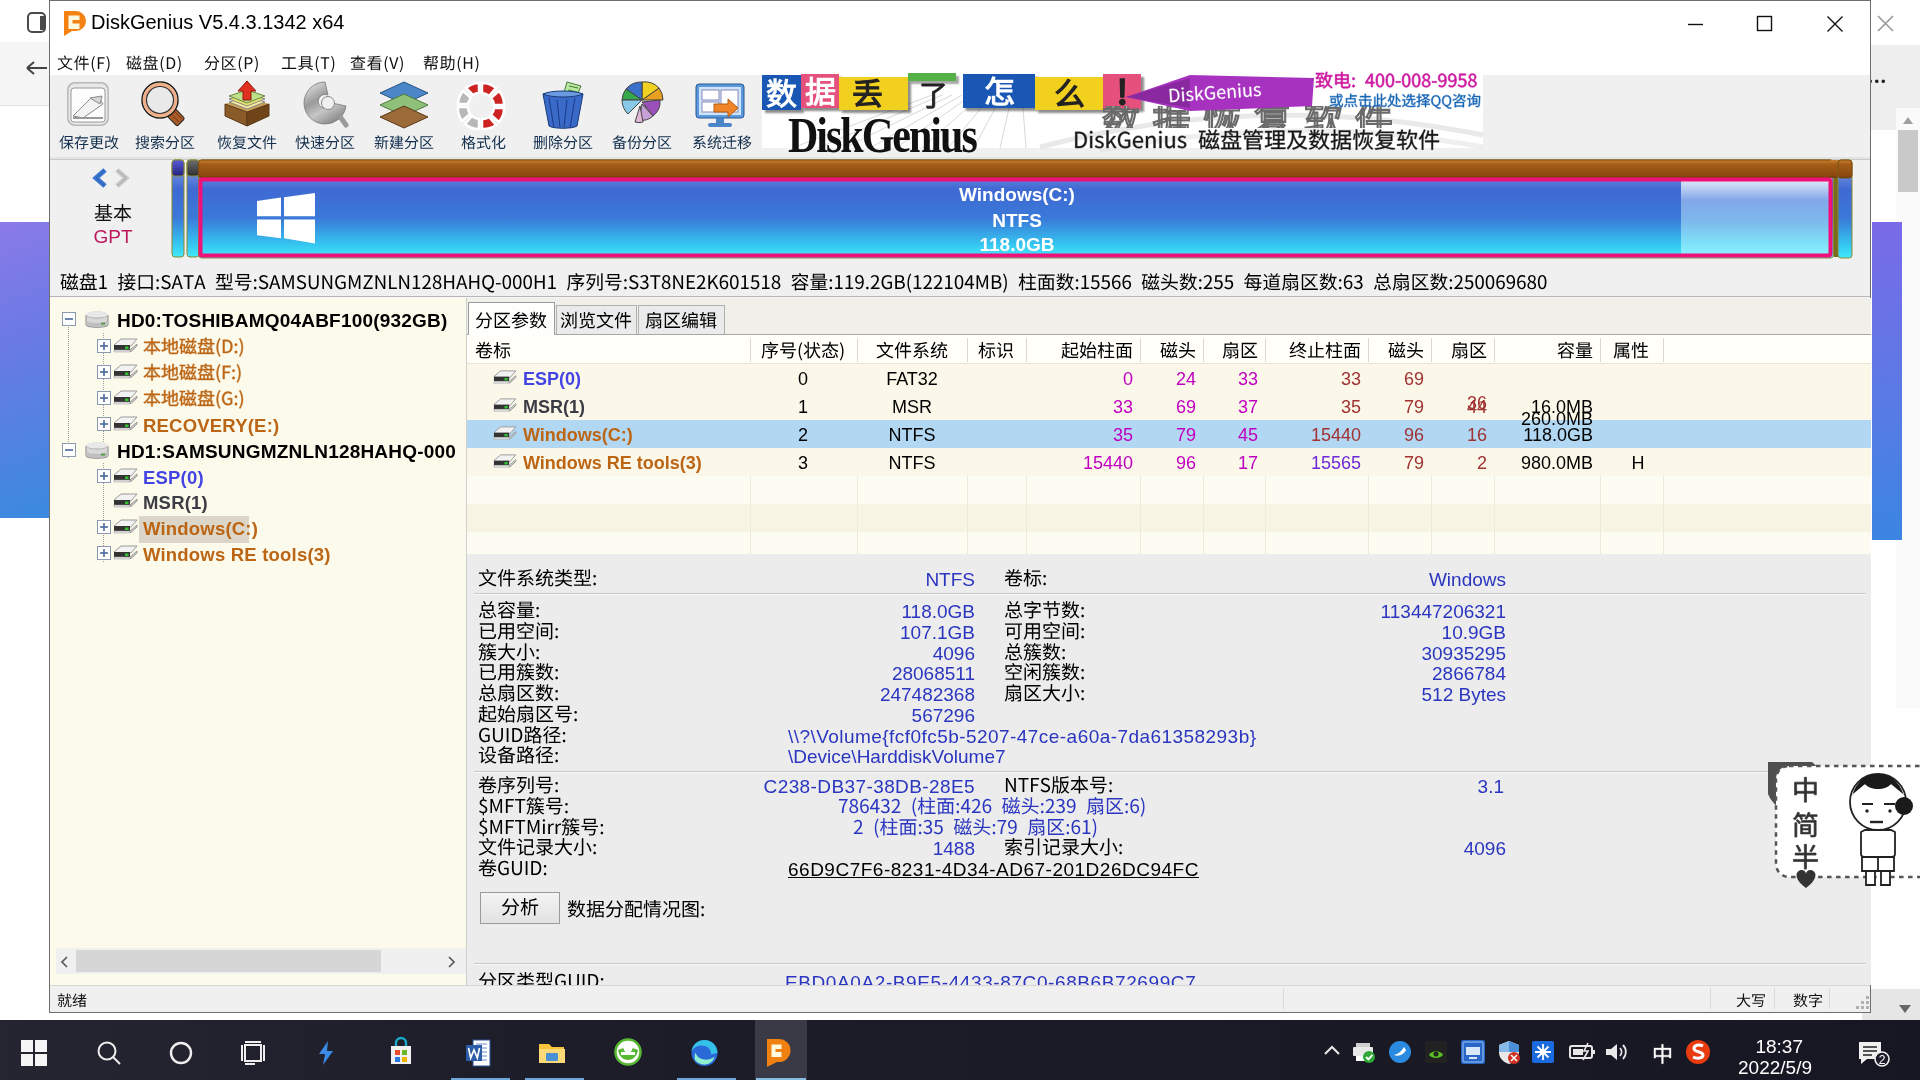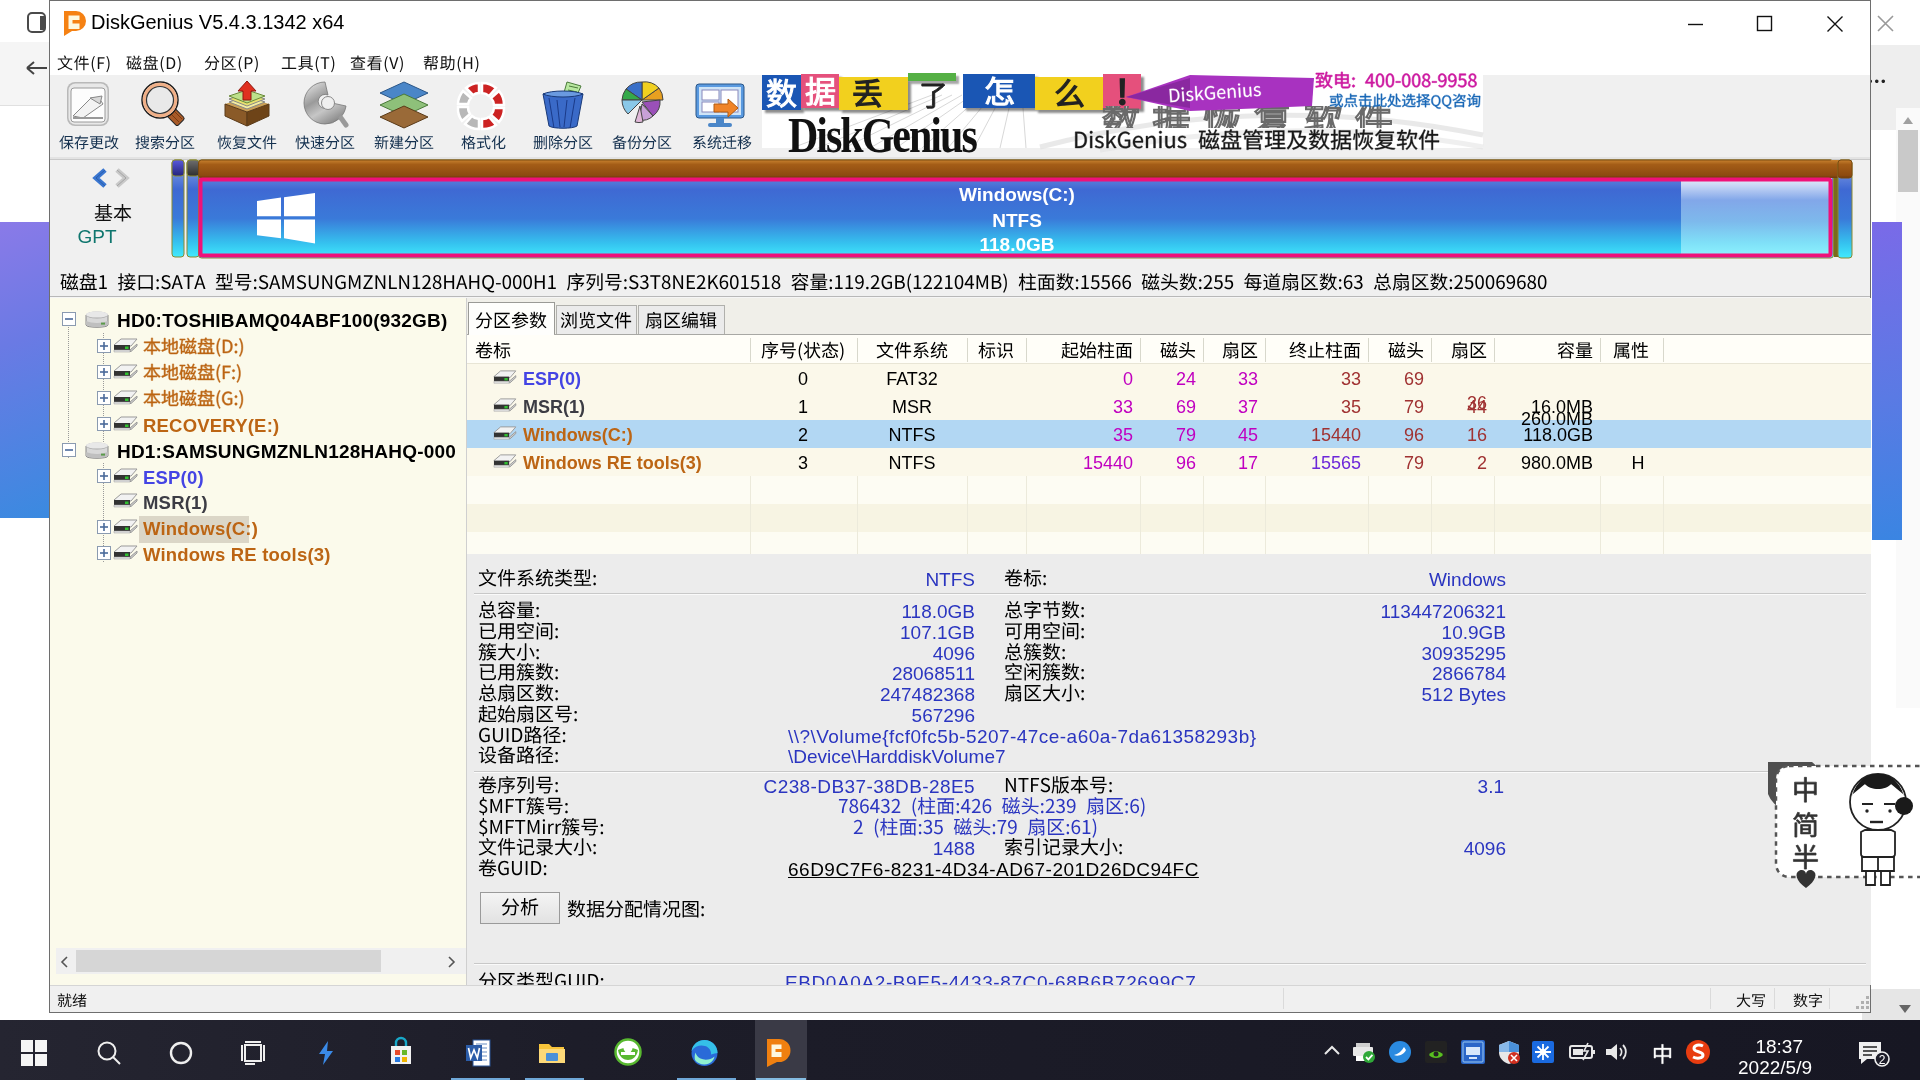--- a/index.html
+++ b/index.html
@@ -576,21 +576,21 @@
     <path d="M13 2L4 10l9 8" fill="none" stroke="#1a4688" stroke-width="1" opacity="0.5"></path>
     <path d="M25 2l9 8-9 8" fill="none" stroke="#c8c8c8" stroke-width="5"></path>
     <path d="M25 2l9 8-9 8" fill="none" stroke="#8a8a8a" stroke-width="1" opacity="0.6"></path>
   </svg>
 <svg class="t" style="left:94.0px;top:200px;width:41px;height:26px">
     <g fill="#111" transform="translate(0,20) scale(0.019)">
       <use href="#q80" x="0"></use>
       <use href="#q81" x="1000"></use>
     </g>
   </svg>
-<div class="lt" style="left:97px;transform:translateX(-50%);top:225.9px;font:400 19px 'Liberation Sans',sans-serif;color:#0f766e;">GPT</div>
+<div class="lt" style="left:113px;transform:translateX(-50%);top:225.9px;font:400 19px 'Liberation Sans',sans-serif;color:#be185d;">GPT</div>
 <svg width="0" height="0" style="position:absolute">
     <defs>
 <linearGradient id="gBlue" x1="0" y1="0" x2="0" y2="1">
 <stop offset="0" stop-color="#a9bde8"></stop>
         <stop offset="0.1" stop-color="#7492e0"></stop>
         <stop offset="0.3" stop-color="#3f69d3"></stop>
         <stop offset="0.6" stop-color="#3a7ad9"></stop>
         <stop offset="0.85" stop-color="#35c2ef"></stop>
         <stop offset="1" stop-color="#41eafd"></stop>
       </linearGradient>

